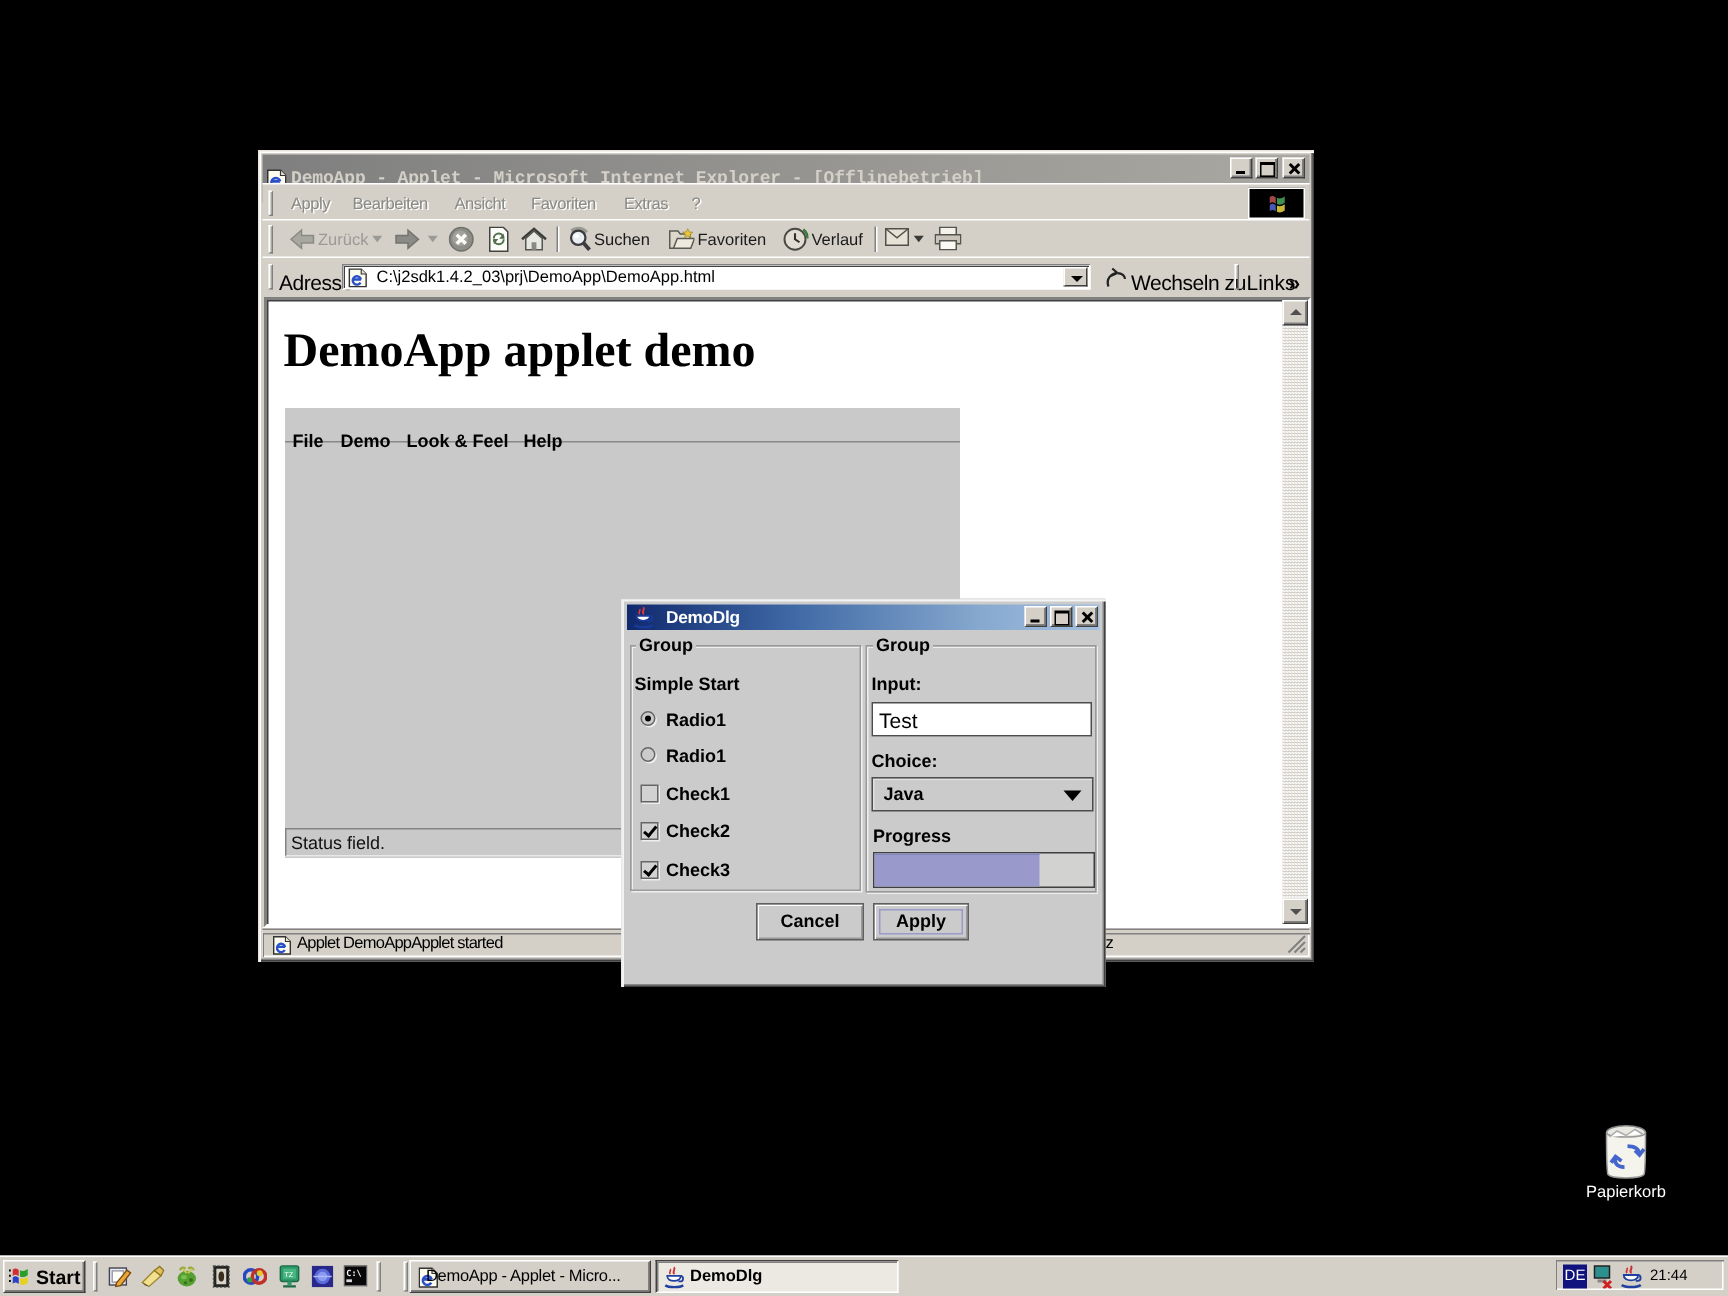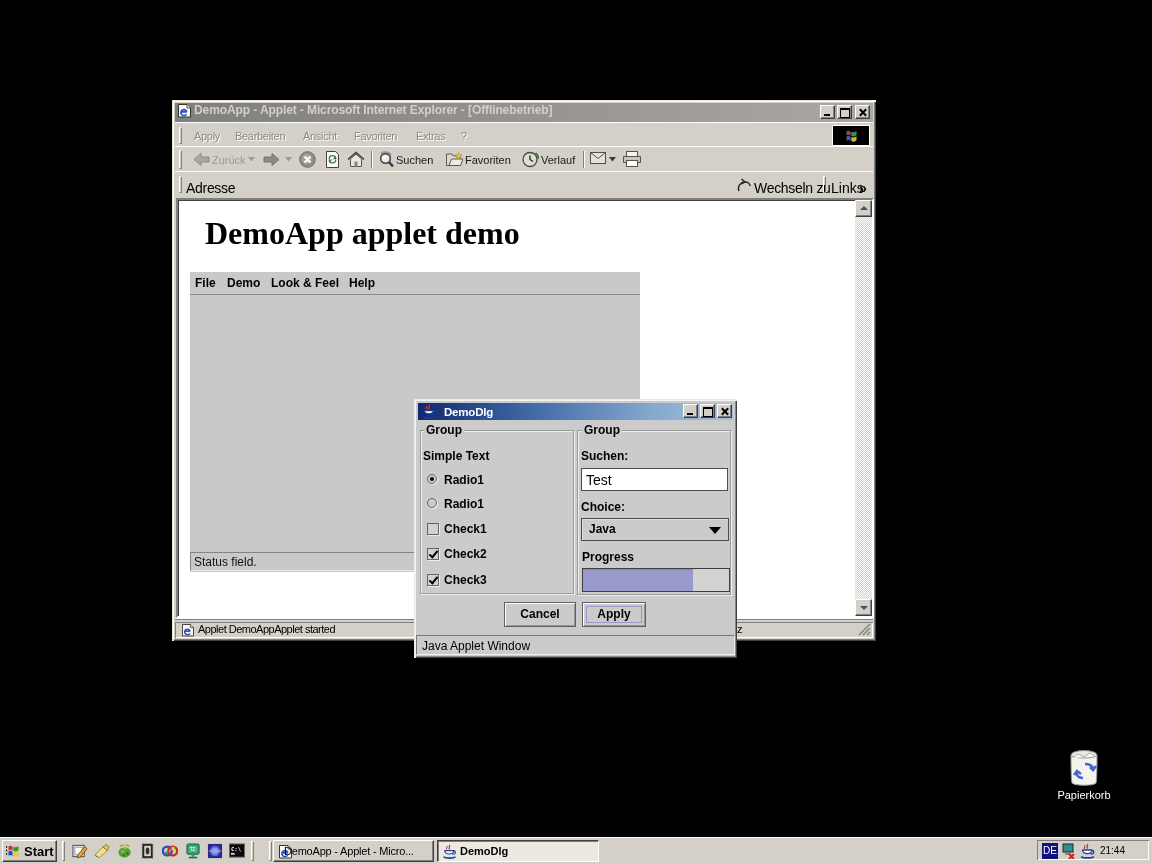--- a/index.html
+++ b/index.html
@@ -4,21 +4,21 @@
 <style>
 * { margin:0; padding:0; box-sizing:border-box; -webkit-font-smoothing:antialiased; }
 html,body { width:1152px; height:864px; overflow:hidden; }
 body { background:#000; position:relative; font-family:"Liberation Sans", sans-serif; }
 .abs { position:absolute; }
 
 
 #ie { left:172px; top:100px; width:704px; height:541px; background:#d4d0c8;
   box-shadow: inset 1px 1px 0 #e8e4dc, inset 2px 2px 0 #ffffff, inset -1px -1px 0 #404040, inset -2px -2px 0 #808080; }
 #ietitle { left:3px; top:3px; width:698px; height:32px;
-  background:linear-gradient(90deg,#7f7f7f,#aaa8a2); display:flex; align-items:flex-start; }
+  background:linear-gradient(90deg,#7f7f7f,#aaa8a2); display:flex; align-items:center;font-family:Liberation Mono, monospace; }
 #ietitle .txt { color:#d4d0c8; font-weight:bold; font-size:12px; margin-left:3px; white-space:nowrap; letter-spacing:-0.1px; }
 .tbtn { width:15px; height:14px; background:#d4d0c8; border:1px solid;
   border-color:#fff #404040 #404040 #fff; box-shadow: inset -1px -1px 0 #808080; position:absolute; top:5px; }
 .glyph-min::after { content:""; position:absolute; left:3px; bottom:2px; width:6px; height:2px; background:#000; }
 .glyph-max::after { content:""; position:absolute; left:2px; top:2px; width:8px; height:7px; border:1px solid #000; border-top:2px solid #000; }
 .glyph-x::before, .glyph-x::after { content:""; position:absolute; left:6px; top:2px; width:2px; height:9px; background:#000; }
 .glyph-x::before { transform:rotate(45deg); } .glyph-x::after { transform:rotate(-45deg); }
 
 
 .band { left:3px; width:698px; background:#d4d0c8; }
@@ -42,26 +42,26 @@
 
 #iecontent { left:4px; top:98px; width:698px; height:420px; background:#fff;
   border:2px solid; border-color:#808080 #fff #fff #808080; box-shadow:inset 1px 1px 0 #404040; }
 #scroll { position:absolute; right:0px; top:0px; width:17px; height:416px;
   background:repeating-conic-gradient(#ffffff 0% 25%, #d4d0c8 0% 50%) 0 0/2px 2px; }
 .sbtn { position:absolute; left:0; width:17px; height:17px; background:#d4d0c8; border:1px solid;
   border-color:#fff #404040 #404040 #fff; box-shadow:inset -1px -1px 0 #808080; }
 .arr-up::after { content:""; position:absolute; left:4px; top:5px; border:4px solid transparent; border-bottom:4px solid #505050; border-top:none; }
 .arr-dn::after { content:""; position:absolute; left:4px; top:6px; border:4px solid transparent; border-top:4px solid #505050; border-bottom:none; }
 
-h1 { position:absolute; left:11px; top:15px; font-family:"Liberation Serif", serif; font-size:32px; color:#000; font-weight:bold; white-space:nowrap;margin-left:16px; }
+h1 { position:absolute; left:11px; top:15px; font-family:"Liberation Serif", serif; font-size:32px; color:#000; font-weight:bold; white-space:nowrap; }
 
 
 #applet { position:absolute; left:12px; top:72px; width:450px; height:300px; background:#c9c9c9; }
 #appmenu { position:absolute; left:0; top:0; width:450px; height:23px; border-bottom:1px solid #888; }
-#appmenu span { position:absolute; top:4px; font-weight:bold; font-size:12px; color:#000; }
+#appmenu span { position:absolute; top:15px; font-weight:bold; font-size:12px; color:#000; }
 #appstatus { position:absolute; left:0; top:280px; width:450px; height:19px; background:#c9c9c9;
   border:1px solid; border-color:#848484 #e8e8e8 #e8e8e8 #848484; font-size:12px; color:#111; }
 
 
 #iestatus { left:3px; top:519px; width:698px; height:19px; background:#d4d0c8; border-top:1px solid #808080; box-shadow:0 -1px 0 #fff; }
 #iestatus .pane { position:absolute; left:0px; top:2px; width:698px; height:16px;
   box-shadow: inset 1px 1px 0 #808080, inset -1px -1px 0 #fff; }
 #iestatus .msg { position:absolute; left:23px; top:3px; font-size:11px; color:#000; letter-spacing:-0.5px; }
 #iestatus .z { position:absolute; left:562px; top:3px; font-size:11px; color:#000; }
 
@@ -204,20 +204,29 @@
     <svg style="left:448px; top:4px;" width="18" height="16" viewBox="0 0 18 16">
       <rect x="3.5" y="0.5" width="11" height="5" fill="#f4f2ea" stroke="#55554f"></rect>
       <path d="M0.5 5.5 h17 v6 h-3 v-2 h-11 v2 h-3 z" fill="#c8c4ba" stroke="#55554f"></path>
       <rect x="3.5" y="9.5" width="11" height="6" fill="#fbfaf4" stroke="#55554f"></rect>
     </svg>
   </div>
 
   <div id="ieaddr" class="band abs">
     <div class="grip" style="left:4px; top:4px; height:17px;"></div>
     <span class="lbl" style="left:11px; letter-spacing:-0.3px;">Adresse</span>
+    <div id="addrfield">
+      <svg width="13" height="14" style="position:absolute;left:3px;top:1px" viewBox="0 0 13 15">
+        <path d="M0.5 1.5 h8.5 l3.5 3.5 v9 h-12 z" fill="#fdfbee" stroke="#333"></path>
+        <path d="M9 1.5 v3.5 h3.5" fill="#e8e4d0" stroke="#333" stroke-width="0.8"></path>
+        <path d="M8.8 8.9 a3 3 0 1 0 -0.3 2.2 M3 8.9 h5.8" fill="none" stroke="#2a50c8" stroke-width="1.7"></path>
+      </svg>
+      <span class="path">C:\j2sdk1.4.2_03\prj\DemoApp\DemoApp.html</span>
+      <div id="addrdrop"></div>
+    </div>
     <svg width="16" height="15" style="position:absolute; left:562px; top:6px;" viewBox="0 0 16 15">
       <path d="M2 13 C0 8 4 4 8 4 M8 4 l-3.5 -3 M8 4 l-4.5 2" fill="none" stroke="#222" stroke-width="1.5"></path>
       <path d="M8 4 c3 0 5 2 5 4" fill="none" stroke="#222" stroke-width="1.5"></path>
     </svg>
     <span class="lbl" style="left:579px; letter-spacing:-0.3px;text-align:right;">Wechseln zu</span>
     <div class="grip" style="left:648px; top:4px; height:17px;"></div>
     <span class="lbl" style="left:656px">Links</span>
     <span class="lbl" style="left:684px; font-weight:bold">»</span>
   </div>
 
@@ -265,54 +274,51 @@
       <path d="M1.5 12.8 c2.2 1.7 9.8 1.7 12 0" stroke="#1a3a9a" stroke-width="1.6" fill="none"></path>
     </svg>
     <span class="txt">DemoDlg</span>
     <div class="tbtn glyph-min" style="left:265px; top:1px;"></div>
     <div class="tbtn glyph-max" style="left:282px; top:1px;"></div>
     <div class="tbtn glyph-x" style="left:299px; top:1px;"></div>
   </div>
 
   <div class="group" style="left:6px; top:31px; width:154px; height:164px;"></div>
   <div class="glabel" style="left:10px; top:24px;">Group</div>
-  <div class="blabel" style="left:9px; top:50px;">Simple Text</div>
+  <div class="blabel" style="left:9px; top:50px;">Simple Start</div>
   <div class="radio sel" style="left:13px; top:75px;"></div>
   <div class="blabel" style="left:30px; top:74px;">Radio1</div>
   <div class="radio" style="left:13px; top:99px;"></div>
   <div class="blabel" style="left:30px; top:98px;">Radio1</div>
   <div class="check" style="left:13px; top:124px;"></div>
   <div class="blabel" style="left:30px; top:123px;">Check1</div>
   <div class="check on" style="left:13px; top:149px;"></div>
   <div class="blabel" style="left:30px; top:148px;">Check2</div>
   <div class="check on" style="left:13px; top:175px;"></div>
   <div class="blabel" style="left:30px; top:174px;">Check3</div>
 
   <div class="group" style="left:163px; top:31px; width:154px; height:165px;"></div>
   <div class="glabel" style="left:168px; top:24px;">Group</div>
-  <div class="blabel" style="left:167px; top:50px;">Suchen:</div>
+  <div class="blabel" style="left:167px; top:50px;">Input:</div>
   <div id="inputfield">
       <span>Test</span>
     </div>
   <div class="blabel" style="left:167px; top:101px;">Choice:</div>
   <div id="combo">
     <span class="cl">Java</span>
     <div class="ca"></div>
   </div>
   <div class="blabel" style="left:168px; top:151px;">Progress</div>
   <div id="progress">
       <div class="fill"></div>
     </div>
 
   <div class="mbtn" style="left:90px; top:203px; width:72px; height:25px; line-height:23px;">Cancel</div>
   <div class="mbtn" id="applybtn" style="left:168px; top:203px; width:64px; height:25px; line-height:23px;">Apply</div>
 
-  <div id="jawstrip">
-      <span>Java Applet Window</span>
-    </div>
 </div>
 
 <div id="bin" class="abs">
   <svg width="30" height="38" style="position:absolute;left:13px;top:2px" viewBox="0 0 30 38">
     <ellipse cx="15" cy="5" rx="13" ry="4.5" fill="#e8e8e0" stroke="#888"></ellipse>
     <path d="M2 5 c0 2 0 26 1 28 c2 3 22 3 24 0 c1 -2 1 -26 1 -28 c0 4 -26 4 -26 0 z" fill="#f4f4ec" stroke="#999"></path>
     <path d="M4 8 l5 -4 l6 3 l6 -4 l5 3" stroke="#aaa" fill="#fff"></path>
     <path d="M16 14 c6 0 8 3 8 6 m-3 -3 l3 3 l3 -4 M14 28 c-6 0 -7 -4 -6 -7 m4 3 l-4 -3 l-3 4" stroke="#4466cc" stroke-width="2.5" fill="none"></path>
   </svg>
   <div id="binlabel">Papierkorb</div>

